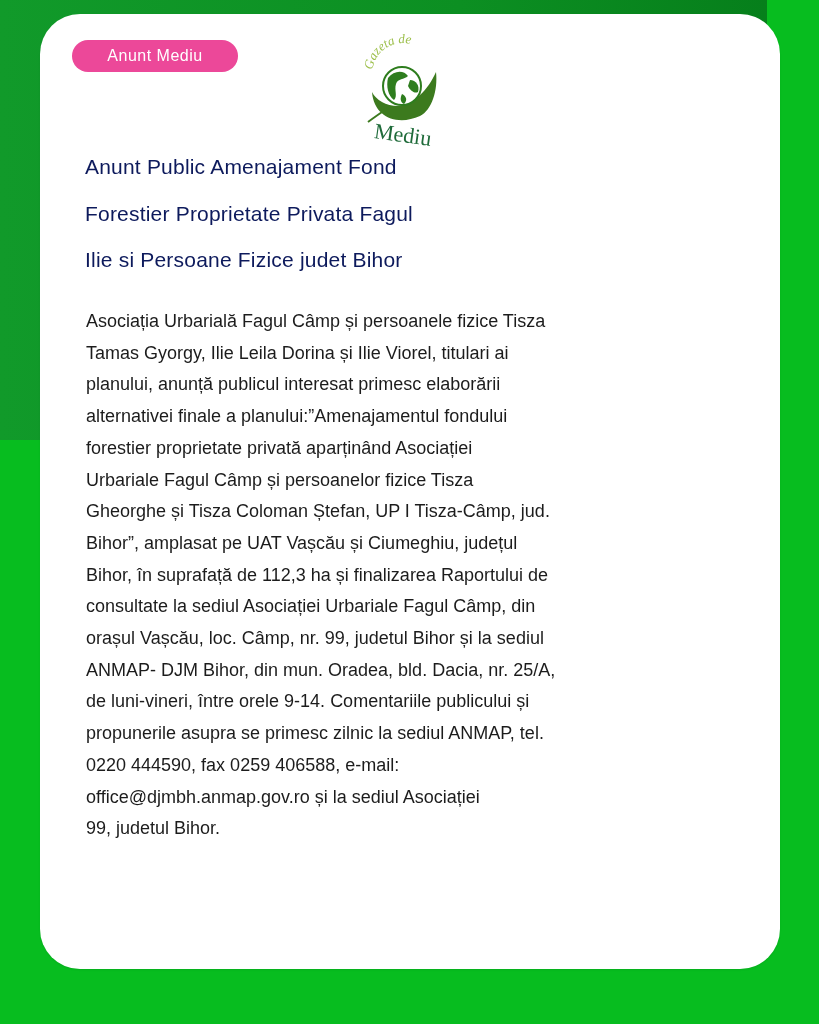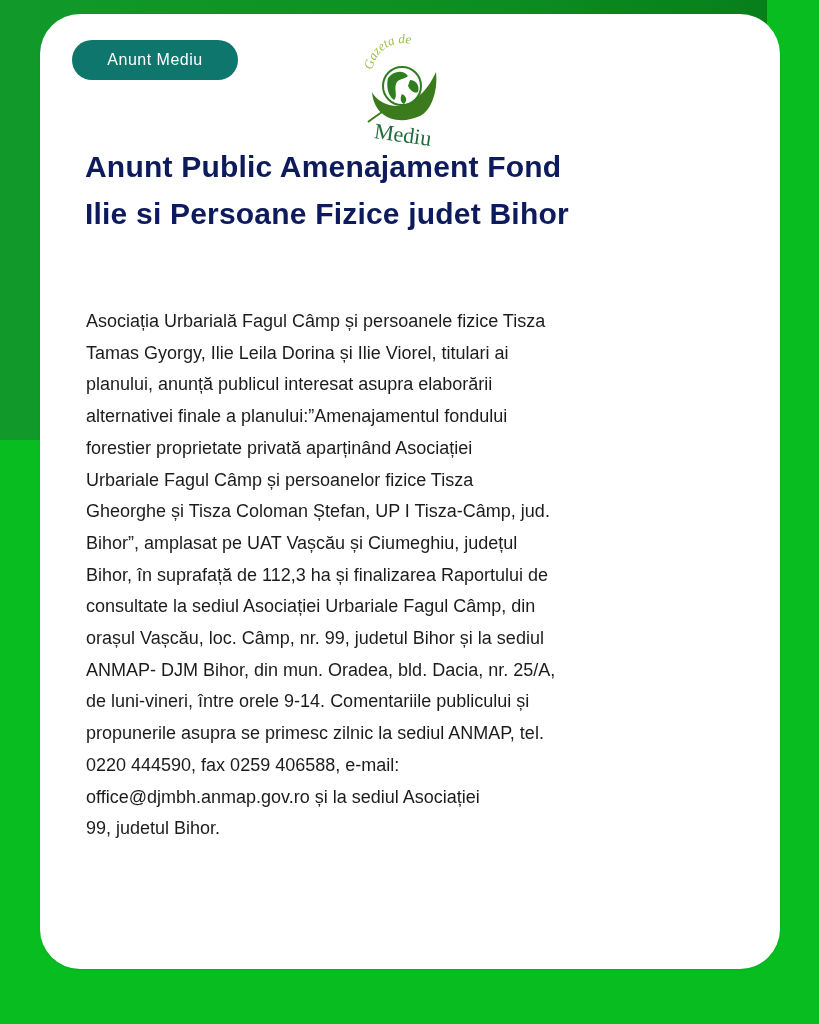--- a/index.html
+++ b/index.html
@@ -19,40 +19,40 @@
       position: absolute;
       left: 40px; top: 14px;
       width: 740px; height: 955px;
       background: #ffffff;
       border-radius: 40px;
       box-shadow: 0 1px 2px rgba(0,0,0,0.08);
     }
     .badge {
       position: absolute;
       left: 32px; top: 26px;
-      width: 166px; height: 40px;
-      background: #0f766e;
+      width: 166px; height: 32px;
+      background: #ec4899;
       border-radius: 20px;
       color: #ffffff;
       font-size: 16px;
       letter-spacing: 0.5px;
       display: flex; align-items: center; justify-content: center;
     }
     .logo {
       position: absolute;
       left: 318px; top: 20px;
       width: 90px; height: 112px;
     }
     .title {
       position: absolute;
       left: 45px; top: 130px;
       width: 660px;
       color: #0d1a5c;
-      font-size: 30px;
-      font-weight: bold;
+      font-size: 21px;
+      font-weight: normal;
       line-height: 46.5px;
       letter-spacing: 0.2px;
     }
     .body-text {
       position: absolute;
       left: 46px; top: 292px;
       width: 660px;
       color: #1c1c1c;
       font-size: 18px;
       line-height: 31.7px;
@@ -85,27 +85,28 @@
       <circle cx="44" cy="52" r="19" fill="#ffffff" stroke="#2e7d1e" stroke-width="2"></circle>
       <path d="M30,44 C36,36 46,36 50,42 C46,46 40,44 38,50 C36,56 40,62 36,66 C30,62 28,52 30,44 Z" fill="#2e7d1e"></path>
       <path d="M52,46 C58,46 62,52 60,58 C56,60 52,56 50,52 Z" fill="#2e7d1e"></path>
       <path d="M44,60 C48,62 50,66 46,70 C42,68 42,64 44,60 Z" fill="#2e7d1e"></path>
       <text x="45" y="108" text-anchor="middle" font-family="Liberation Serif, serif" font-size="22" fill="#1f6b3a" transform="rotate(8 45 100)">Mediu</text>
     </svg>
   </div>
 
   <h1 class="title">
     <div>Anunt Public Amenajament Fond</div>
+    <div>Forestier Proprietate Privata Fagul</div>
     <div>Ilie si Persoane Fizice judet Bihor</div>
   </h1>
 
   <div class="body-text">
     <p>Asociația Urbarială Fagul Câmp și persoanele fizice Tisza</p>
     <p>Tamas Gyorgy, Ilie Leila Dorina și Ilie Viorel, titulari ai</p>
-    <p>planului, anunță publicul interesat asupra elaborării</p>
+    <p>planului, anunță publicul interesat primesc elaborării</p>
     <p>alternativei finale a planului:”Amenajamentul fondului</p>
     <p>forestier proprietate privată aparținând Asociației</p>
     <p>Urbariale Fagul Câmp și persoanelor fizice Tisza</p>
     <p>Gheorghe și Tisza Coloman Ștefan, UP I Tisza-Câmp, jud.</p>
     <p>Bihor”, amplasat pe UAT Vașcău și Ciumeghiu, județul</p>
     <p>Bihor, în suprafață de 112,3 ha și finalizarea Raportului de</p>
     <p>consultate la sediul Asociației Urbariale Fagul Câmp, din</p>
     <p>orașul Vașcău, loc. Câmp, nr. 99, judetul Bihor și la sediul</p>
     <p>ANMAP- DJM Bihor, din mun. Oradea, bld. Dacia, nr. 25/A,</p>
     <p>de luni-vineri, între orele 9-14. Comentariile publicului și</p>

